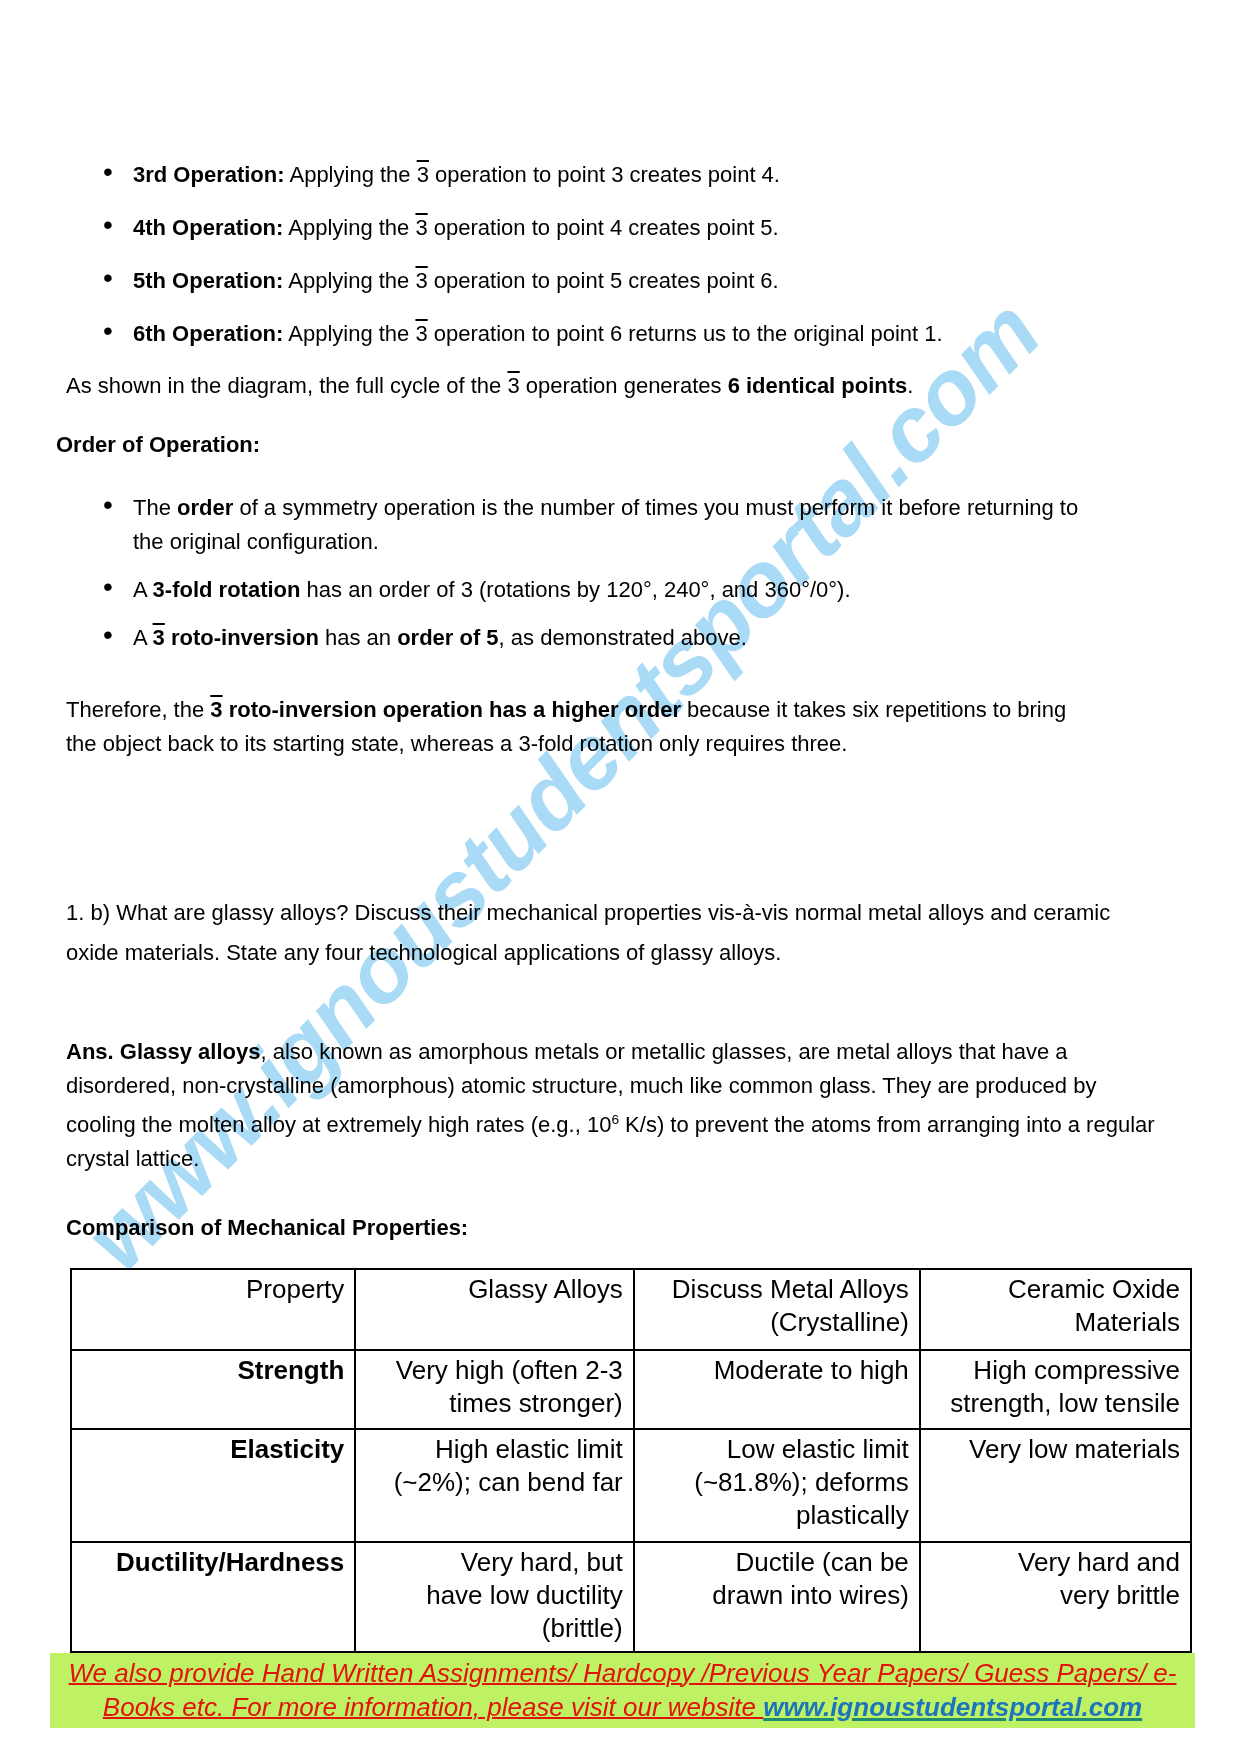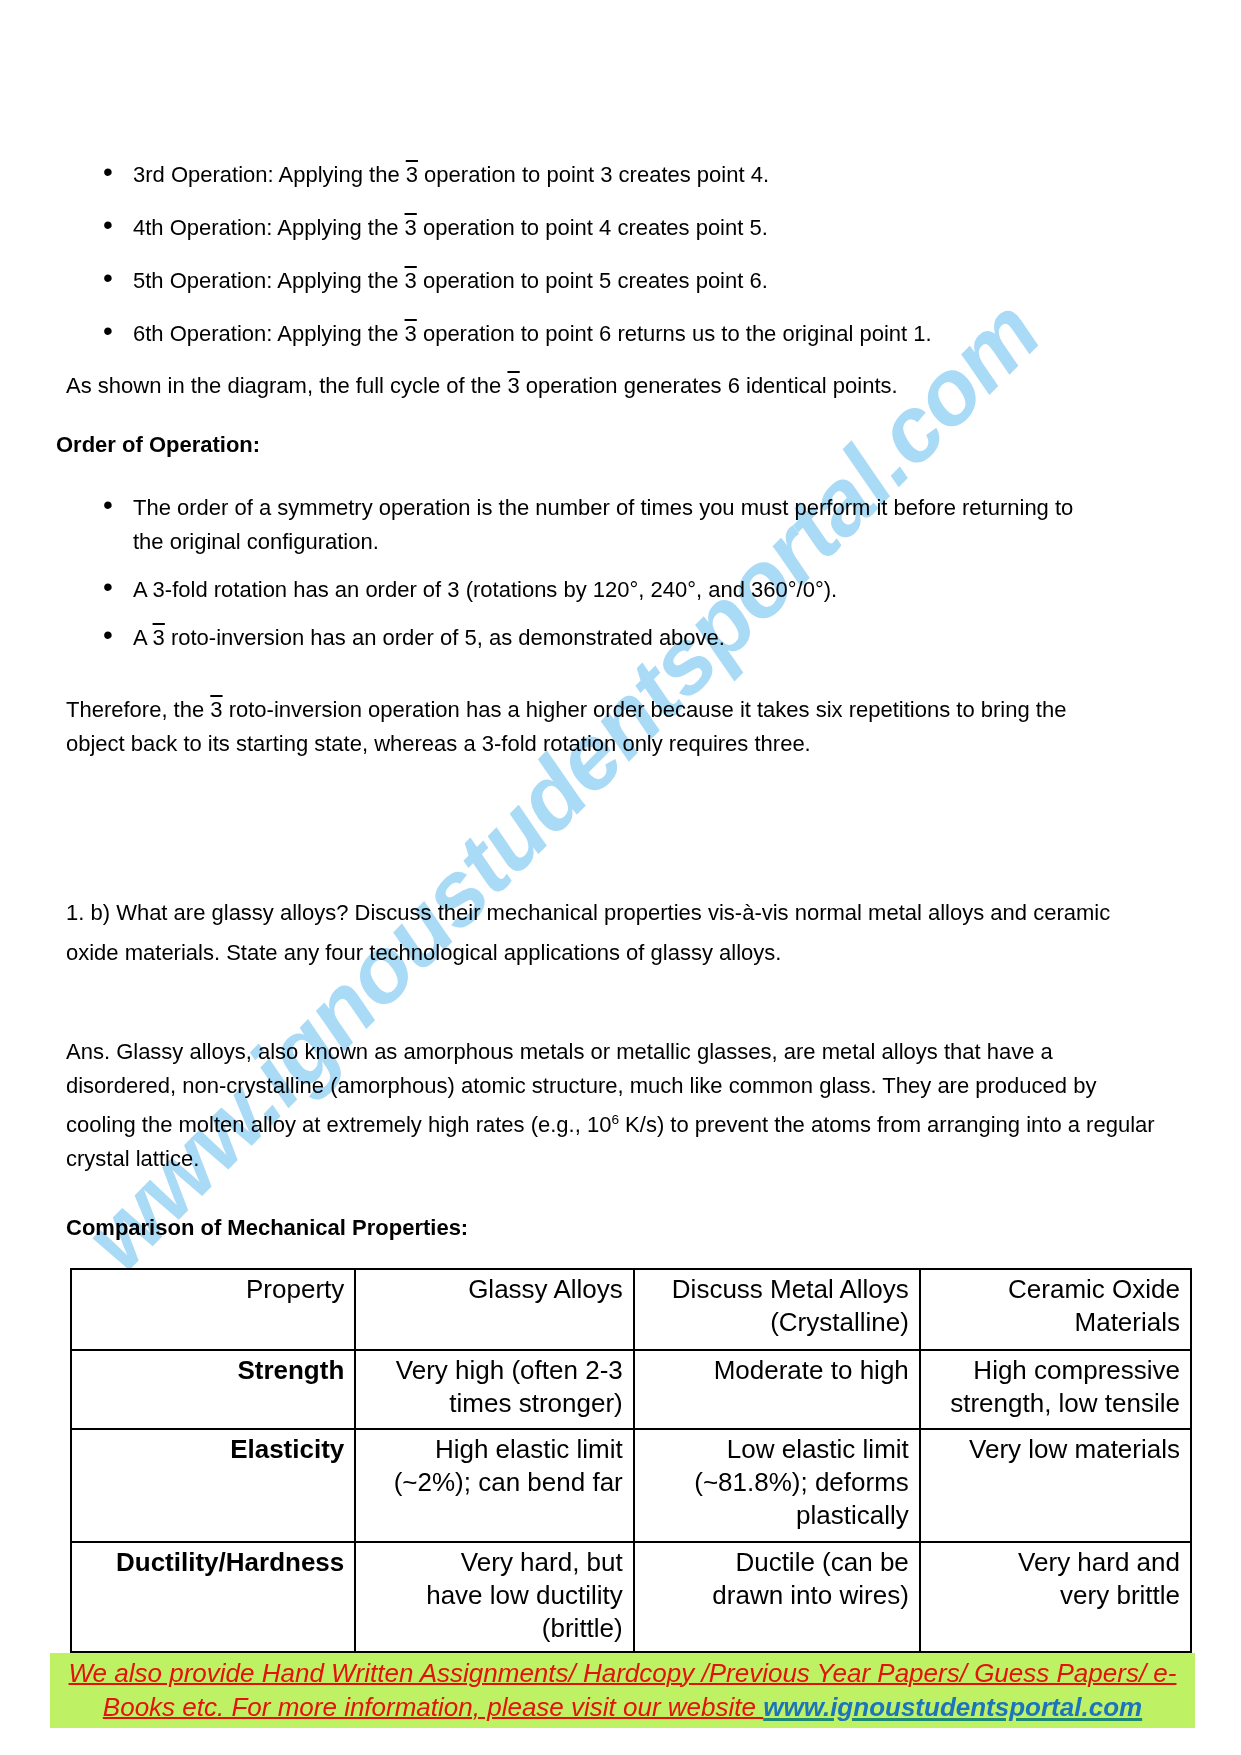--- a/index.html
+++ b/index.html
@@ -19,21 +19,21 @@
     font-style:italic;
     font-weight:bold;
     white-space:nowrap;
     color:#a9daf6;
     z-index:0;
     letter-spacing:-1px;
     user-select:none;
   }
   .content { position:absolute; inset:0; z-index:1; }
   .blk { position:absolute; font-size:22px; line-height:34px; }
-  b { font-weight:normal; }
+  b { font-weight:bold; }
   .ov { text-decoration:overline; text-decoration-thickness:2px; }
   .bullet { position:relative; padding-left:67px; margin-bottom:19px; }
   .blist2 .bullet { margin-bottom:14px; }
   .bullet::before {
     content:"\2022";
     position:absolute; left:37px; top:-3px;
     font-size:28px;
   }
   .q-heading { font-weight:normal; line-height:40px; }
   .cmp-table {

